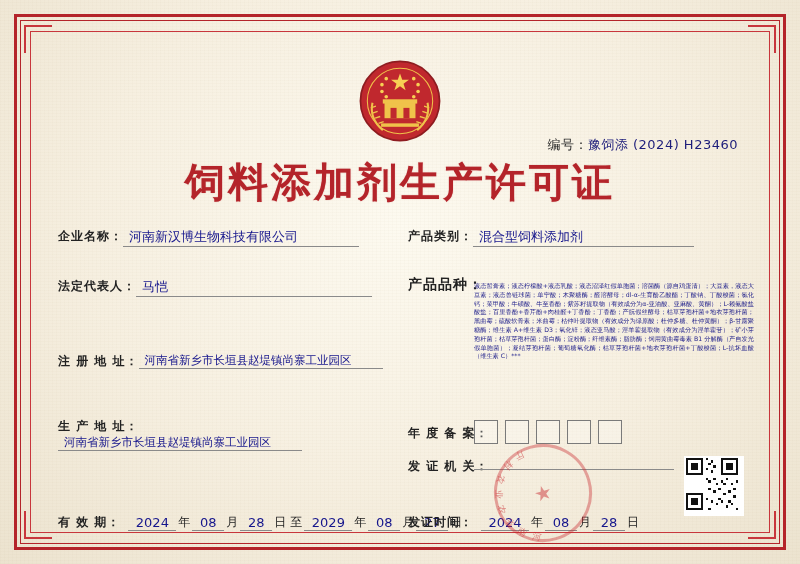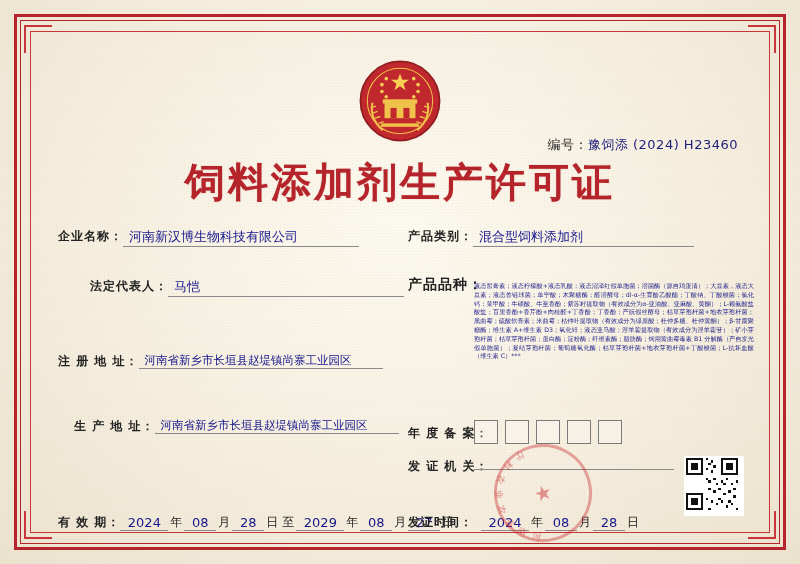--- a/index.html
+++ b/index.html
@@ -72,23 +72,23 @@
     font-family:"DejaVu Sans","Liberation Sans",sans-serif;
     padding-left:6px;
   }
   .uline{
     border-bottom:1px solid #8a8a8a;
     display:inline-block;
   }
 
   
   #f-company{left:58px;top:228px;width:330px;}
-  #f-legal{left:58px;top:278px;width:330px;margin-left:32px;}
+  #f-legal{left:58px;top:278px;width:330px;}
   #f-regaddr{left:58px;top:353px;width:330px;}
-  #f-proaddr{left:74px;top:418px;width:330px;}
+  #f-proaddr{left:58px;top:418px;width:330px;flex-direction:column;}
 
   #f-category{left:408px;top:228px;width:340px;}
   #f-record{left:408px;top:425px;width:340px;}
   #f-issuer{left:408px;top:458px;width:340px;}
 
   .uline.company{width:230px;}
   .uline.legal{width:230px;}
   .uline.addr{width:238px;}
   .uline.proaddr{width:238px;}
   .uline.cat{width:215px;}
@@ -110,21 +110,21 @@
 
   .issuer-line{
     position:absolute;left:474px;top:468px;width:200px;border-bottom:1px solid #8a8a8a;height:1px;
   }
 
   
   .validity{
     position:absolute;left:58px;top:488px;display:flex;align-items:flex-end;
     font-family:"DejaVu Sans","Liberation Sans",sans-serif;
   }
-  .validity .flabel{}
+  .validity .flabel{margin-right:8px;}
   .dt{color:#15158c;font-size:13px;}
   .dseg{border-bottom:1px solid #8a8a8a;display:inline-block;text-align:center;padding:0 3px;margin-top:27px;}
   .w-y{width:42px;}
   .w-m{width:26px;}
   .w-d{width:26px;}
   .unit{font-size:12px;color:#222;padding:0 2px;}
 
   .issue-date{
     position:absolute;left:408px;top:488px;display:flex;align-items:flex-end;
     font-family:"DejaVu Sans","Liberation Sans",sans-serif;

